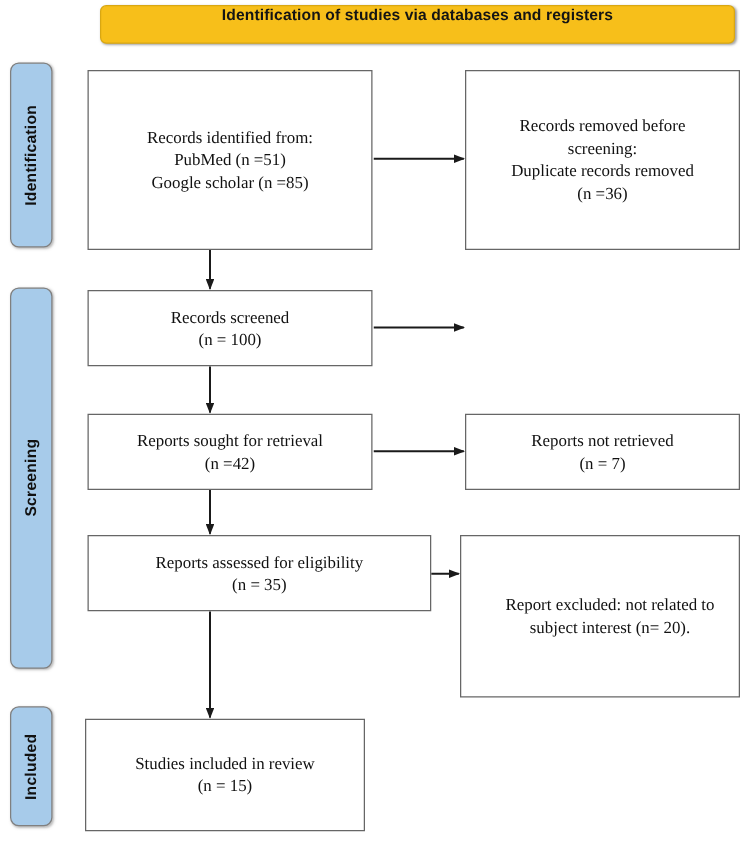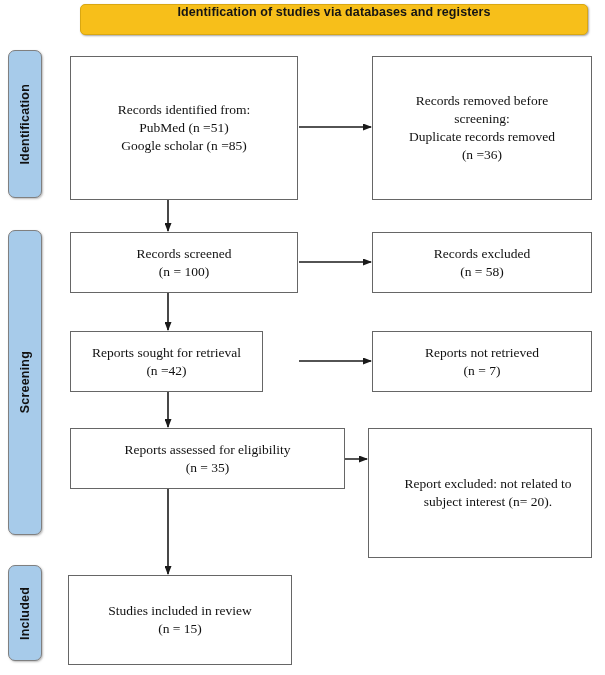--- a/index.html
+++ b/index.html
@@ -93,21 +93,21 @@
     line-height: 1.32;
     color: #111111;
     padding: 0 6px;
     white-space: pre-line;
   }
 
   #box-identified       { left: 70px;  top: 56px;  width: 228px; height: 144px; }
   #box-removed          { left: 372px; top: 56px;  width: 220px; height: 144px; }
   #box-screened         { left: 70px;  top: 232px; width: 228px; height: 61px; justify-content: center;  }
   #box-excluded         { left: 372px; top: 232px; width: 220px; height: 61px;  }
-  #box-sought           { left: 70px;  top: 331px; width: 193px; height: 61px;  }
+  #box-sought           { left: 70px;  top: 331px; width: 228px; height: 61px;  }
   #box-not-retrieved    { left: 372px; top: 331px; width: 220px; height: 61px;  }
   #box-assessed         { left: 70px;  top: 428px; width: 275px; height: 61px;  }
   #box-report-excluded  { left: 368px; top: 428px; width: 224px; height: 130px; padding-left: 16px; }
   #box-included         { left: 68px;  top: 575px; width: 224px; height: 90px; text-align: center;  }
 
   
   #connectors {
     position: absolute;
     left: 0;
     top: 0;
@@ -180,24 +180,20 @@
     <span class="box-text">Studies included in review
 (n = 15)</span>
   </div>
 
   <div class="box" id="box-removed">
     <span class="box-text">Records removed before
 screening:
 Duplicate records removed
 (n =36)</span>
   </div>
-  <div class="box" id="box-excluded">
-    <span class="box-text">Records excluded
-(n = 58)</span>
-  </div>
   <div class="box" id="box-not-retrieved">
     <span class="box-text">Reports not retrieved
 (n = 7)</span>
   </div>
   <div class="box" id="box-report-excluded">
     <span class="box-text">Report excluded: not related to
 subject interest (n= 20).</span>
   </div>
 
 </div>

